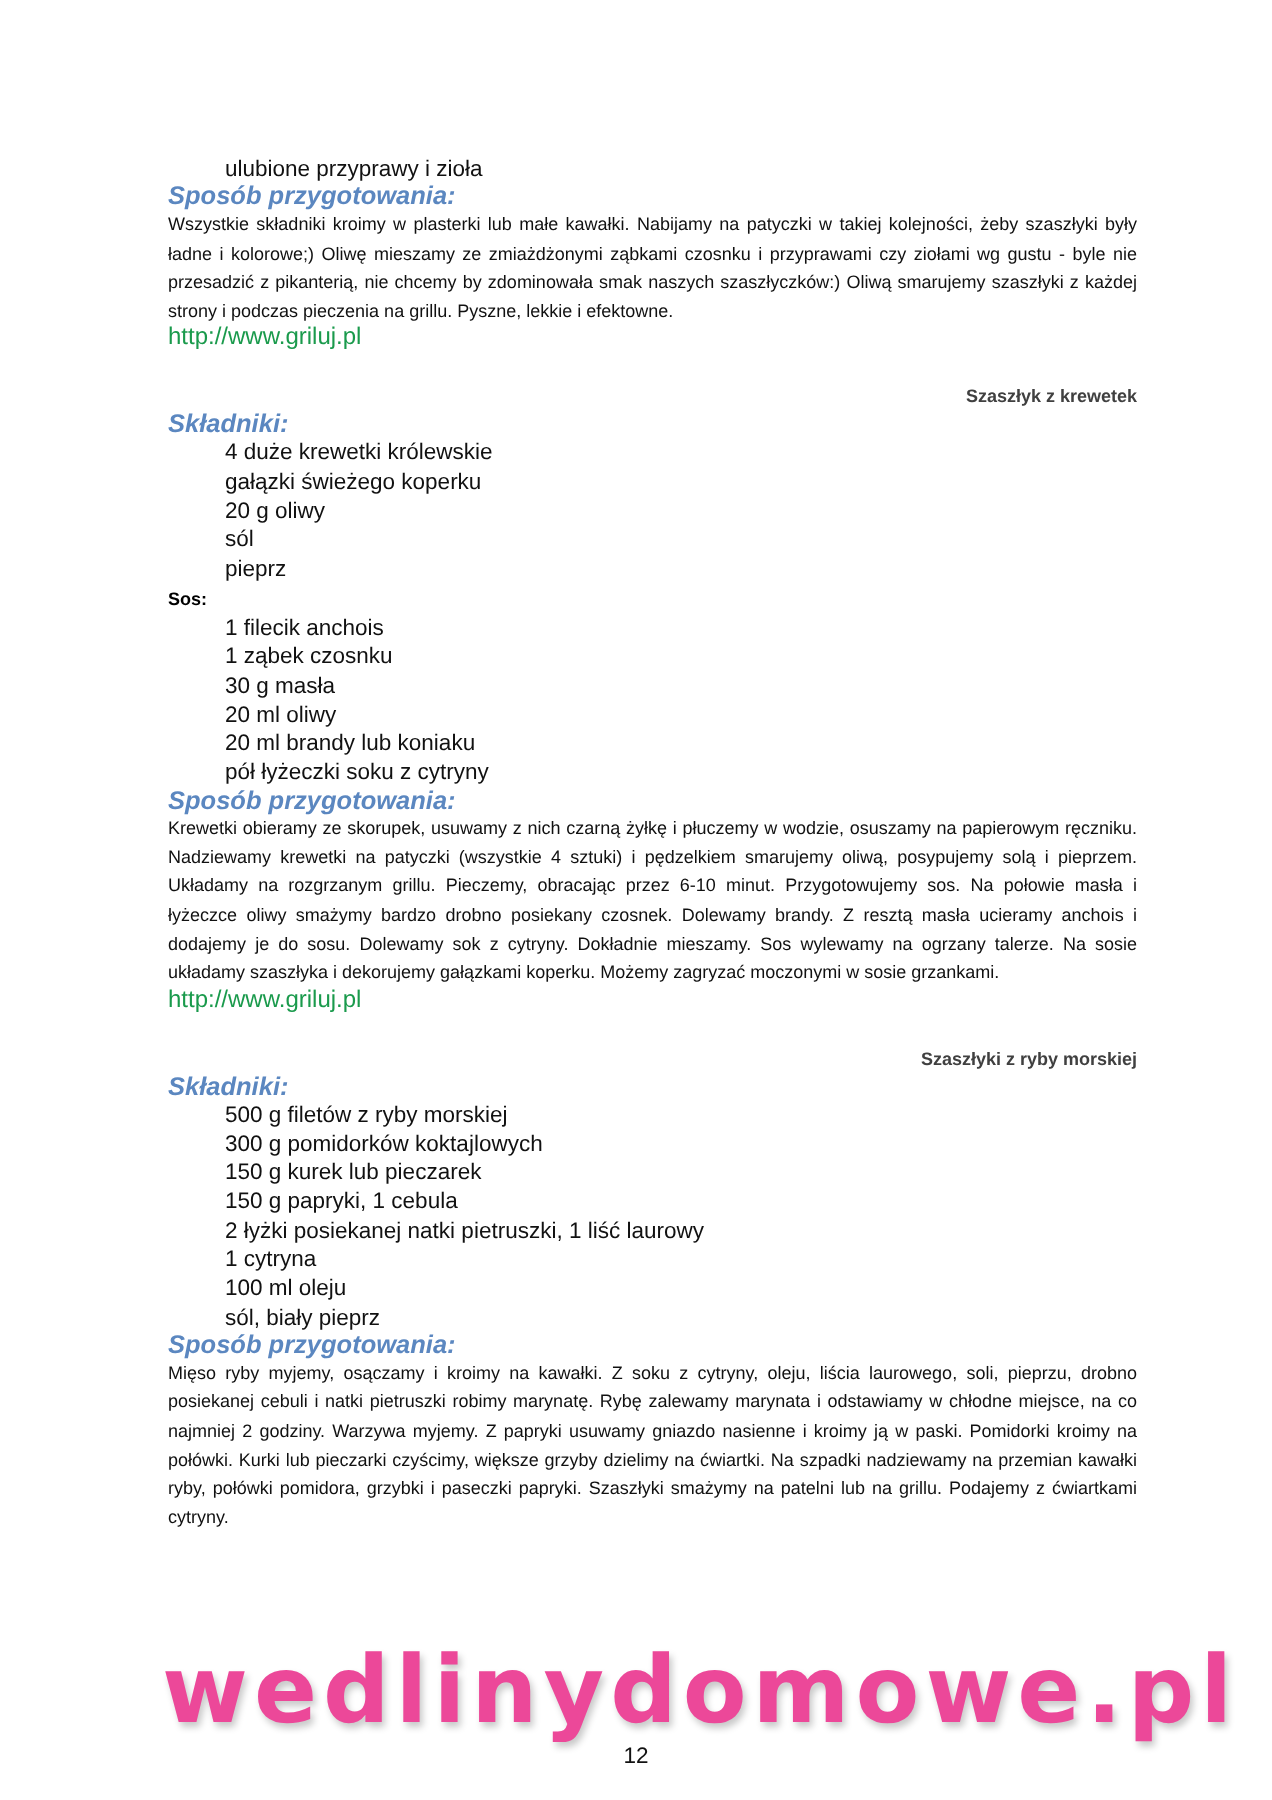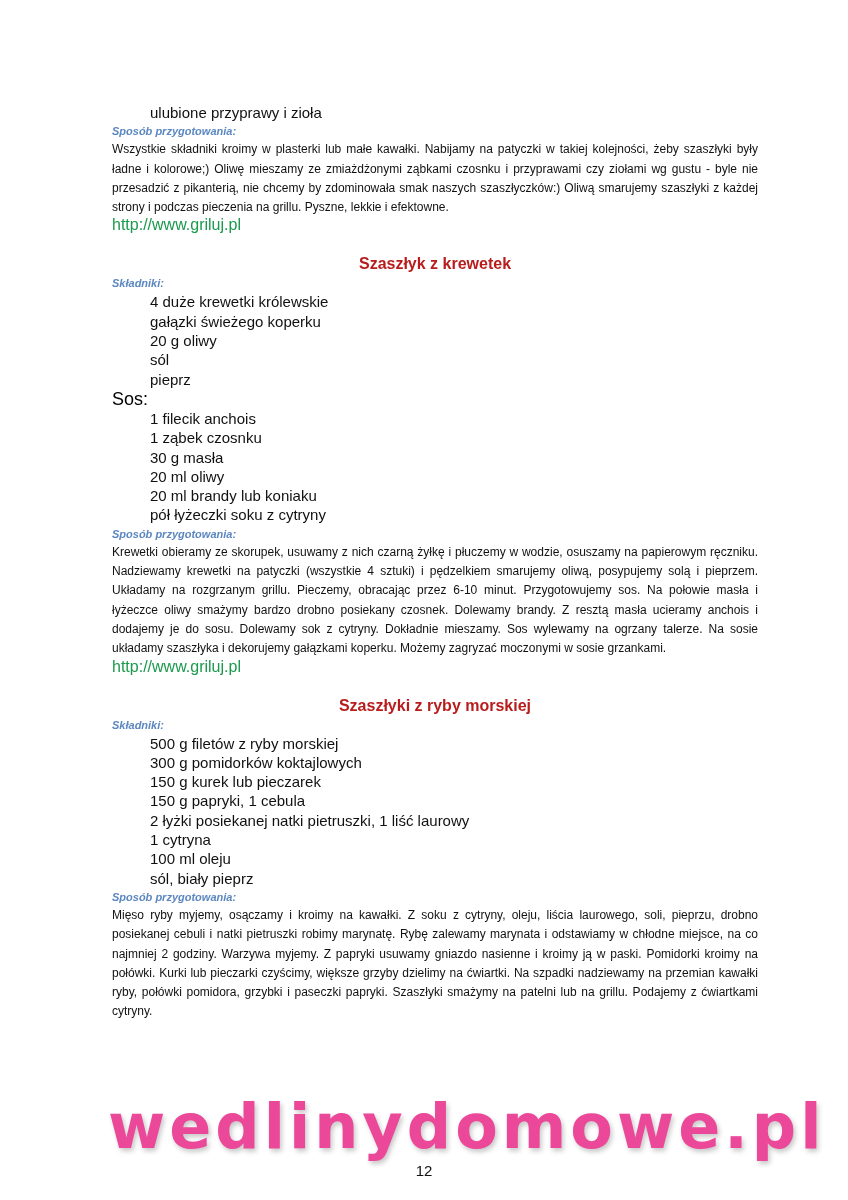--- a/index.html
+++ b/index.html
@@ -1,25 +1,25 @@
 <!DOCTYPE html>
 <html><head>
 <meta charset="utf-8">
 <style>
   html, body { margin: 0; padding: 0; background: #ffffff; }
   body { width: 848px; height: 1200px; position: relative; overflow: hidden;
          font-family: "Liberation Sans", sans-serif; color: #111; }
   .page { position: absolute; left: 112px; top: 103px; width: 646px; }
   .indent { padding-left: 38px; font-size: 15px; line-height: 19.3px; }
-  .label { color: #5b87c0; font-weight: bold; font-style: italic; font-size: 11px; line-height: 18px; }
+  .label { color: #5b87c0; font-weight: bold; font-style: italic; font-size: 17px; line-height: 18px; }
   .para { font-size: 12px; line-height: 19.3px; text-align: justify; }
   .url { color: #1a9a4c; font-size: 16px; line-height: 15px; }
   .url.italic { font-style: italic; }
-  .title { color: #b91c1c; font-weight: bold; font-size: 16px; text-align: center; line-height: 20px; }
-  .sos { font-weight: normal; font-size: 18px; line-height: 20px; color: #000; }
+  .title { color: #404040; font-weight: bold; font-size: 12px; text-align: right; line-height: 20px; }
+  .sos { font-weight: bold; font-size: 12px; line-height: 20px; color: #000; }
   .watermark { position: absolute; left: 108px; top: 1092px; width: 640px; text-align: center;
                font-family: "DejaVu Sans", sans-serif; font-weight: bold; font-size: 62px; letter-spacing: 4px;
                color: #ec4899; text-shadow: 2px 3px 5px rgba(0,0,0,0.22); line-height: 70px; }
   .pagenum { position: absolute; left: 0; width: 848px; top: 1134px; text-align: center; font-size: 15px; color: #111; margin-top: 28px; }
 </style>
 </head>
 <body>
 
 <div class="watermark">wedlinydomowe.pl</div>
 

